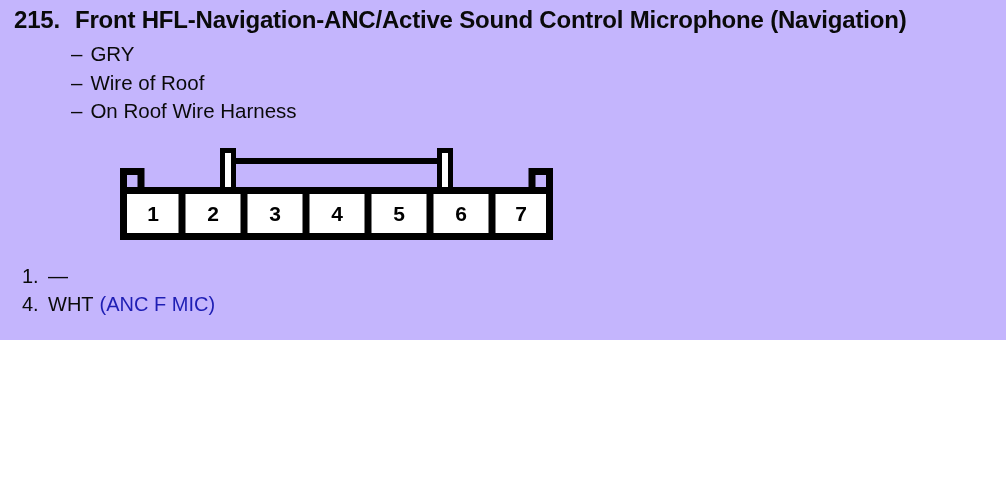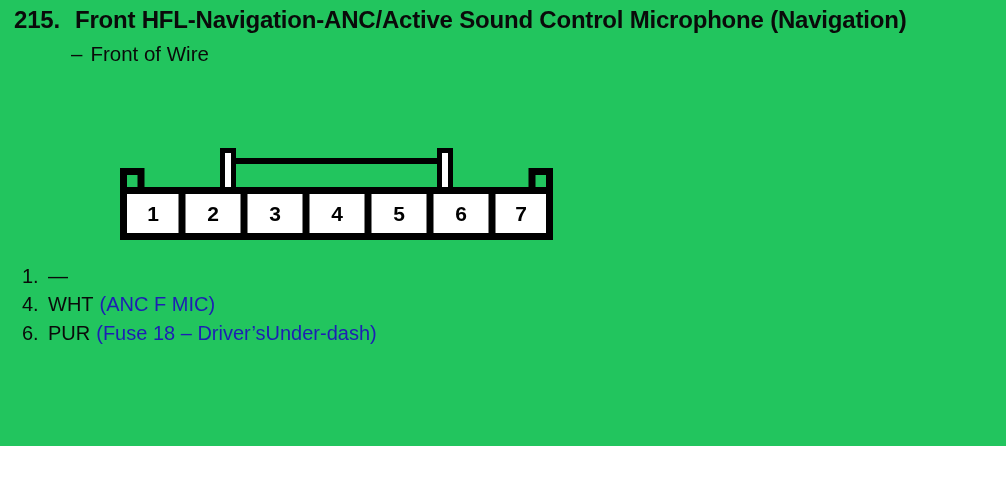--- a/index.html
+++ b/index.html
@@ -1,20 +1,20 @@
 <!DOCTYPE html>
 <html><head>
 <meta charset="utf-8">
 <style>
   html, body { margin: 0; padding: 0; background: #ffffff; }
   .page {
     position: relative;
     width: 1006px;
-    height: 446px;
-    background: #22c55e;
+    height: 340px;
+    background: #c4b5fd;
     font-family: "Liberation Sans", sans-serif;
     color: #0a0a0a;
     overflow: hidden;
   }
   .title-row {
     position: absolute;
     left: 14px;
     top: 6px;
     font-size: 24px;
     font-weight: bold;
@@ -59,21 +59,27 @@
 <body>
 
 <div class="page">
 
   <div class="title-row">
     <span class="title-num">215.</span><span class="title-text">Front HFL-Navigation-ANC/Active Sound Control Microphone (Navigation)</span>
   </div>
 
   <div class="attr-list">
     <div>
-      <span class="attr-dash">–</span><span>Front of Wire</span>
+      <span class="attr-dash">–</span><span>GRY</span>
+    </div>
+    <div>
+      <span class="attr-dash">–</span><span>Wire of Roof</span>
+    </div>
+    <div>
+      <span class="attr-dash">–</span><span>On Roof Wire Harness</span>
     </div>
   </div>
 
   <svg class="connector-svg" viewBox="110 140 450 105">
 
     <line x1="230" y1="161" x2="443" y2="161" stroke="#000" stroke-width="6"></line>
 
     <rect x="222.5" y="150.5" width="11" height="42" fill="#fff" stroke="#000" stroke-width="5"></rect>
     <rect x="439.5" y="150.5" width="11" height="42" fill="#fff" stroke="#000" stroke-width="5"></rect>
 
@@ -98,18 +104,15 @@
     <text x="521" y="221" text-anchor="middle">7</text>
   </svg>
 
   <div class="pin-list">
     <div>
       <span class="pin-num">1.</span><span class="pin-wire">—</span><span class="pin-signal"></span>
     </div>
     <div>
       <span class="pin-num">4.</span><span class="pin-wire">WHT</span><span class="pin-signal">(ANC F MIC)</span>
     </div>
-    <div>
-      <span class="pin-num">6.</span><span class="pin-wire">PUR</span><span class="pin-signal">(Fuse 18 – Driver’sUnder-dash)</span>
-    </div>
   </div>
 
 </div>
 
 </body></html>

